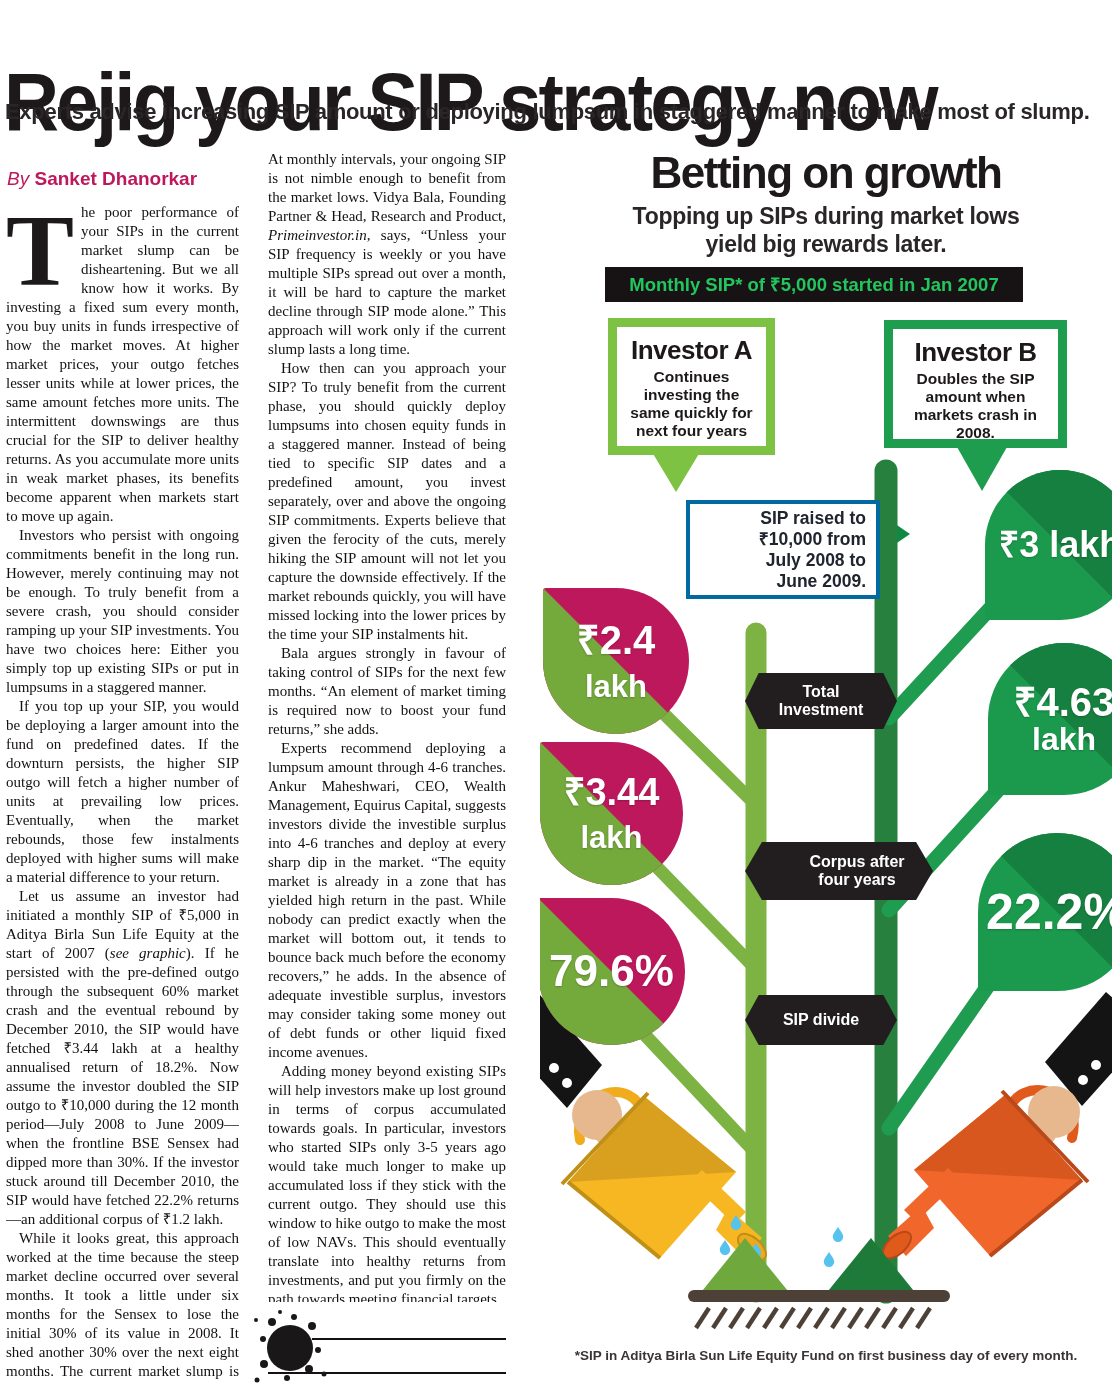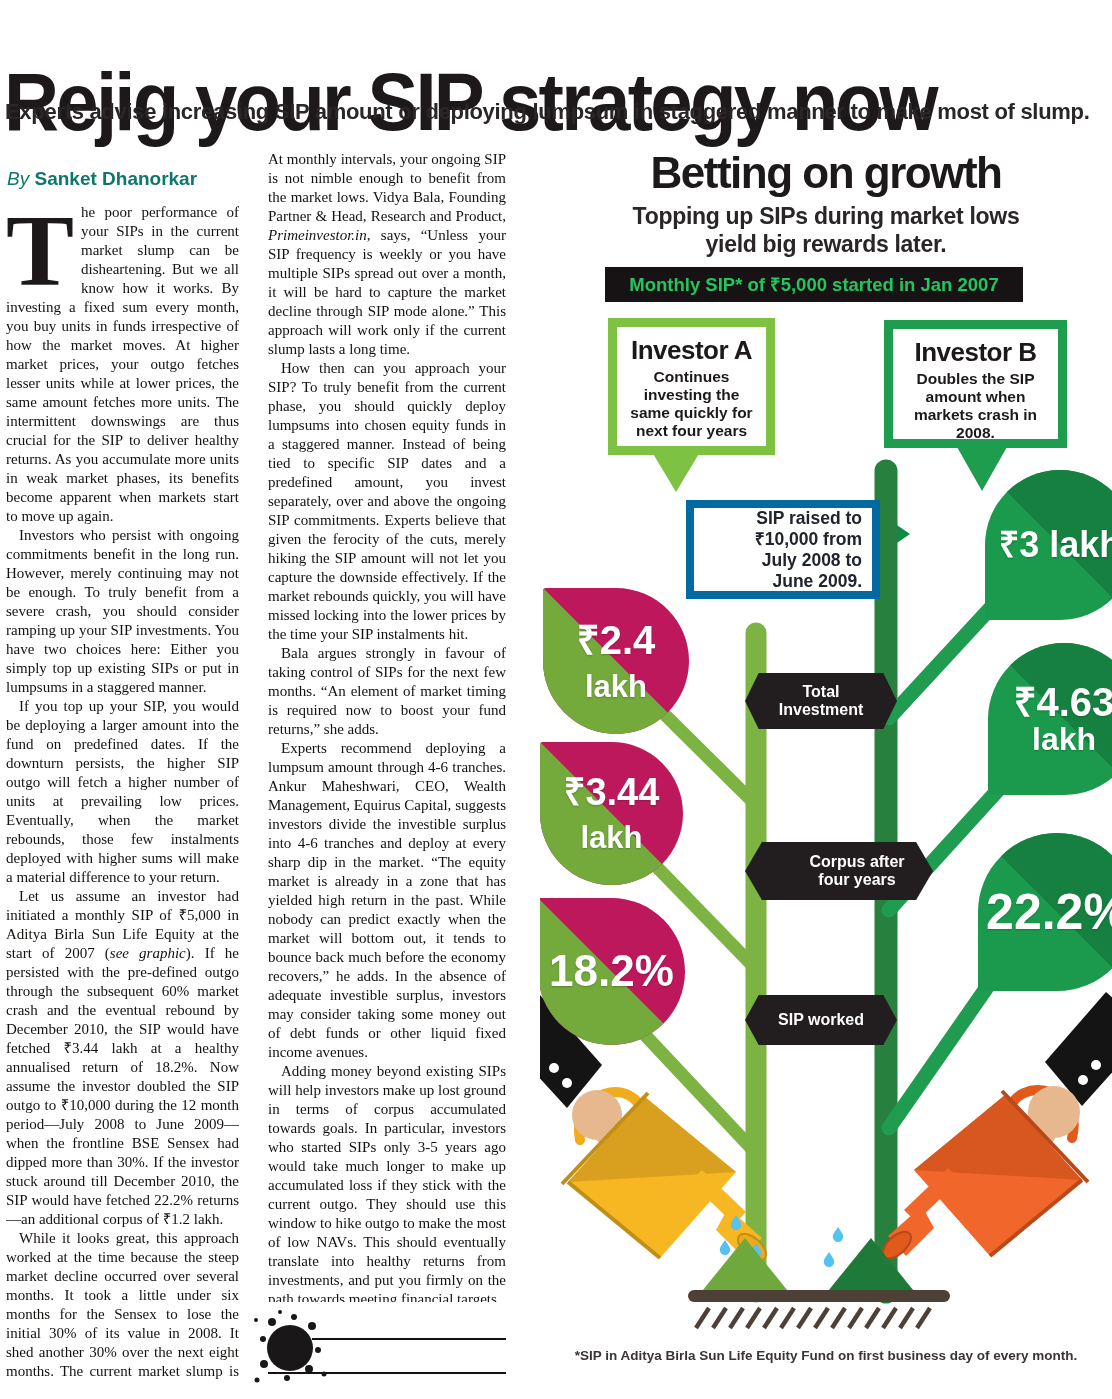--- a/index.html
+++ b/index.html
@@ -4,21 +4,21 @@
 <style>
   html,body{margin:0;padding:0;background:#ffffff;}
   #canvas{position:relative;width:1112px;height:1399px;background:#fff;overflow:hidden;
           font-family:"Liberation Sans",sans-serif;color:#231f20;}
   .abs{position:absolute;}
 
   
   #headline{left:4px;top:4px;width:1108px;font-weight:700;font-size:82px;line-height:1.05;
             letter-spacing:-3px;white-space:nowrap;transform:scaleX(.93);transform-origin:left center;color:#1d191a;}
   #subhead{left:5px;top:99px;width:1106px;font-size:22px;font-weight:600;letter-spacing:-.3px;color:#2a2627;}
-  #byline{left:7px;top:168px;font-size:19px;color:#0f766e;}
+  #byline{left:7px;top:168px;font-size:19px;color:#be185d;}
   #byline .by{font-style:italic;font-weight:400;}
   #byline .author{font-weight:700;}
 
   
   .col{font-family:"Liberation Serif",serif;font-size:15px;line-height:19px;text-align:justify;
        color:#14110f;overflow:hidden;}
   #col1{left:6px;top:203px;width:233px;height:1178px;}
   #col2{left:268px;top:150px;width:238px;height:1152px;}
   .col p{margin:0;}
   .col p.ind{text-indent:13px;}
@@ -40,21 +40,21 @@
             letter-spacing:-1.5px;color:#1d191a;z-index:2;}
   #ig-sub{left:66px;top:62px;width:440px;text-align:center;font-size:23px;line-height:28px;
           font-weight:600;letter-spacing:-.3px;color:#2a2627;z-index:2;}
   #ig-banner{left:65px;top:127px;width:418px;height:35px;background:#171314;color:#22c55e;
              text-align:center;line-height:35px;font-size:18.5px;font-weight:700;z-index:2;}
   .card{background:#fff;box-sizing:border-box;text-align:center;z-index:3;}
   #card-a{left:68px;top:178px;width:167px;height:137px;border:9px solid #7dc242;}
   #card-b{left:344px;top:180px;width:183px;height:128px;border:9px solid #1f9d4f;}
   .card h3{margin:8px 0 2px;font-size:26px;font-weight:800;letter-spacing:-.5px;color:#1d191a;}
   .card p{margin:0 auto;width:92%;font-size:15.5px;line-height:18px;font-weight:700;color:#1d191a;}
-  #callout{left:146px;top:360px;width:194px;height:99px;border:8px solid #0369a1;background:#fff;
+  #callout{left:146px;top:360px;width:194px;height:99px;border:4px solid #0369a1;background:#fff;
            box-sizing:border-box;z-index:3;display:flex;align-items:center;justify-content:flex-end;padding-left:44px;}
   #callout p{margin:0 10px 0 0;text-align:right;font-size:17.5px;line-height:21px;font-weight:700;color:#20242e;width:160px;}
 
   .leaf{z-index:2;display:flex;flex-direction:column;align-items:center;justify-content:center;
         color:#fff;font-weight:800;text-shadow:0 1px 2px rgba(0,0,0,.22);}
   .leaf .half{position:absolute;inset:0;border-radius:inherit;}
   .leaf span{position:relative;z-index:1;line-height:1.02;}
   .leaf-l{background:#be185d;border-radius:2% 50% 50% 50%;gap:10px;}
   .leaf-l .half{background:#74a93c;clip-path:polygon(0 0,100% 100%,0 100%);}
   .leaf-r{background:#1b9a4d;border-radius:50% 50% 50% 2%;}
@@ -241,21 +241,21 @@
       <span class="v40">₹2.4</span>
       <span class="u31">lakh</span>
     </div>
     <div id="leaf-a2" class="abs leaf leaf-l">
       <div class="half"></div>
       <span class="v38">₹3.44</span>
       <span class="u31">lakh</span>
     </div>
     <div id="leaf-a3" class="abs leaf leaf-l">
       <div class="half"></div>
-      <span class="v44">18.2%</span>
+      <span class="v44">79.6%</span>
     </div>
 
     <div id="leaf-b1" class="abs leaf leaf-r">
       <div class="half"></div>
       <span class="v36">₹3 lakh</span>
     </div>
     <div id="leaf-b2" class="abs leaf leaf-r">
       <div class="half"></div>
       <span class="v40">₹4.63</span>
       <span class="u32">lakh</span>
@@ -265,19 +265,19 @@
       <span class="v50">22.2%</span>
     </div>
 
     <div id="ribbon-1" class="abs ribbon">
         <span>Total Investment</span>
       </div>
     <div id="ribbon-2" class="abs ribbon">
         <span>Corpus after four years</span>
       </div>
     <div id="ribbon-3" class="abs ribbon">
-        <span>SIP worked</span>
+        <span>SIP divide</span>
       </div>
 
     <div id="ig-footnote" class="abs">*SIP in Aditya Birla Sun Life Equity Fund on first business day of every month.</div>
   </div>
 
 </div>
 
 </body></html>

